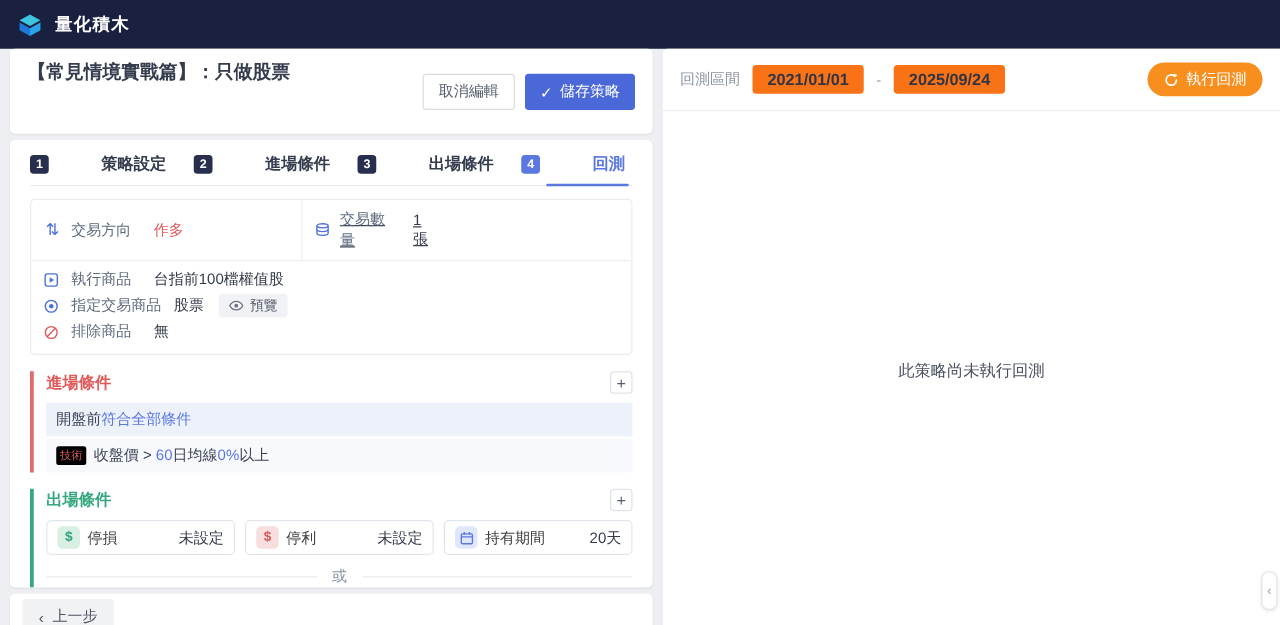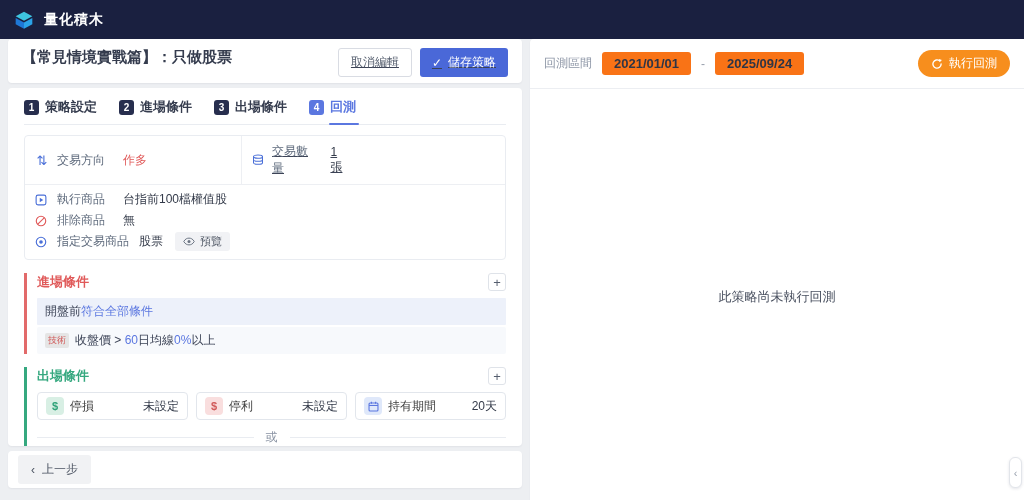--- a/index.html
+++ b/index.html
@@ -10,45 +10,45 @@
   }
   
   .app-header {
     position:absolute; top:0; left:0; right:0; height:39px;
     background:#1a2040; display:flex; align-items:center; padding:0 14px; gap:10px;
   }
   .app-title { color:#fff; font-size:14px; font-weight:bold; letter-spacing:1px; }
   
   .left-col { position:absolute; left:8px; top:39px; width:514px; }
   .card { background:#fff; border-radius:4px; box-shadow:0 1px 2px rgba(30,40,70,.06); }
-  .title-card { padding:9px 14px 8px; height:44px; display:flex; justify-content:space-between; }
+  .title-card { padding:9px 14px 8px; height:68px; display:flex; justify-content:space-between; }
   .page-title { font-size:15px; font-weight:bold; color:#353c4e; }
   .tag-row { display:flex; gap:6px; margin-top:6px; }
   .chip {
     display:inline-flex; align-items:center; gap:4px; background:#f1f2f5;
     border-radius:3px; padding:2px 7px; font-size:11px; color:#5f6b7d; cursor:pointer;
   }
-  .title-actions { display:flex; align-items:flex-start; gap:8px;text-decoration:underline; }
+  .title-actions { display:flex; align-items:center; gap:8px; }
   .btn-ghost {
     border:1px solid #d9dce3; background:#fff; border-radius:3px;
     padding:5px 12px; font-size:12px; color:#555e6e; cursor:pointer;
   }
   .btn-primary {
     border:none; background:#4a68d8; color:#fff; border-radius:3px;
     padding:6px 12px; font-size:12px; cursor:pointer; display:inline-flex; gap:6px; align-items:center;
   }
   
   .main-card { margin-top:5px; height:358px; padding:10px 16px 6px; overflow:hidden; }
   .tabs { display:flex; gap:22px; border-bottom:1px solid #e9ecf1; }
   .tab { display:flex; align-items:center; gap:6px; padding-bottom:8px; position:relative; cursor:pointer; }
   .step-badge {
     width:15px; height:15px; border-radius:3px; background:#272e4e; color:#fff;
     font-size:10px; display:flex; align-items:center; justify-content:center; font-weight:bold;
   }
-  .tab-label { font-size:13px; font-weight:bold; color:#353c4e; }
+  .tab-label { font-size:13px; font-weight:bold; color:#353c4e;margin-left:36px; }
   .tab.active .step-badge { background:#5b77e0; }
   .tab.active .tab-label { color:#5b77e0; }
   .tab.active::after { content:''; position:absolute; left:20px; right:-3px; bottom:-1px; height:2px; background:#5b77e0; border-radius:1px; }
   
   .settings-box { margin-top:10px; border:1px solid #e9ecf1; border-radius:4px; }
   .settings-row1 { display:flex; border-bottom:1px solid #edeff3; }
   .s-cell { display:flex; align-items:center; gap:8px; padding:7px 10px; font-size:12px; }
   .s-cell + .s-cell { border-left:1px solid #edeff3; }
   .s-cell.c1 { width:45%; } .s-cell.c2 { width:31%; } .s-cell.c3 { width:24%;text-decoration:underline; }
   .s-label { color:#5f6b7d; }
@@ -65,21 +65,21 @@
   .section.exit  { border-color:#35a87f; }
   .sec-head { display:flex; justify-content:space-between; align-items:center; margin-bottom:7px; }
   .sec-title { font-size:13px; font-weight:bold; }
   .entry .sec-title { color:#e05a5a; }
   .exit  .sec-title { color:#35a87f; }
   .add-btn { width:18px; height:18px; border:1px solid #dfe3e9; border-radius:3px; background:#fff; color:#555e6e; font-size:13px; line-height:15px; text-align:center; cursor:pointer; }
   .timing-row { background:#edf1fa; padding:5px 8px; font-size:12px; margin-bottom:2px; border-radius:1px; }
   .timing-link { color:#5b77e0; cursor:pointer; }
   .cond-row { background:#f7f9fc; padding:5px 8px; font-size:12px; border-radius:2px; cursor:pointer; }
   .cond-tag { display:inline-block; font-size:9px; padding:1px 3px; border-radius:2px; margin-right:6px; transform:translateY(-1px); }
-  .tag-pink  { background:#e5e5e5; color:#d15b5b;text-align:center; }
+  .tag-pink  { background:#000000; color:#d15b5b;text-align:center; }
   .accent { color:#5b77e0; }
   
   .exit-cards { display:flex; gap:8px; margin-bottom:9px; }
   .exit-card { flex:1; display:flex; align-items:center; gap:6px; border:1px solid #e2e6ec; border-radius:4px; padding:4px 8px; background:#fff; cursor:pointer; }
   .mini-chip { width:18px; height:18px; border-radius:4px; display:flex; align-items:center; justify-content:center; font-size:11px; font-weight:bold; }
   .chip-green { background:#d8efe4; color:#2fa379; }
   .chip-pink  { background:#f9dede; color:#d15b5b; }
   .chip-blue  { background:#dfe8fa; color:#5b77e0; }
   .card-label { font-size:12px; color:#404040; }
   .card-value { margin-left:auto; font-size:12px; color:#333a49; }
@@ -179,47 +179,47 @@
           <span class="icon-blue">
             <svg width="12" height="12" viewBox="0 0 16 16">
                 <rect x="1.5" y="1.5" width="13" height="13" rx="2.5" fill="none" stroke="#4a6fd8" stroke-width="1.5"></rect>
                 <polygon points="6.3,5 11,8 6.3,11" fill="#4a6fd8"></polygon>
               </svg>
           </span>
           <span class="s-label">執行商品</span>
           <span class="s-value">台指前100檔權值股</span>
         </div>
         <div class="s-line">
-          <span class="icon-red">
-            <svg width="12" height="12" viewBox="0 0 16 16">
-                <circle cx="8" cy="8" r="6.3" fill="none" stroke="#e05a5a" stroke-width="1.5"></circle>
-                <line x1="3.8" y1="12.2" x2="12.2" y2="3.8" stroke="#e05a5a" stroke-width="1.5"></line>
-              </svg>
-          </span>
-          <span class="s-label">排除商品</span>
-          <span class="s-value">無</span>
-        </div>
-        <div class="s-line">
           <span class="icon-blue">
             <svg width="12" height="12" viewBox="0 0 16 16">
                 <circle cx="8" cy="8" r="6.3" fill="none" stroke="#4a6fd8" stroke-width="1.5"></circle>
                 <circle cx="8" cy="8" r="2.4" fill="#4a6fd8"></circle>
               </svg>
           </span>
           <span class="s-label">指定交易商品</span>
           <span class="s-value" style="margin-left:2px">股票</span>
           <span class="preview-chip">
             <span>
               <svg width="12" height="9" viewBox="0 0 16 11">
                   <path d="M1 5.5C3 2 5.5 1 8 1s5 1 7 4.5C13 9 10.5 10 8 10S3 9 1 5.5z" fill="none" stroke="#6a7382" stroke-width="1.3"></path>
                   <circle cx="8" cy="5.5" r="2" fill="#6a7382"></circle>
                 </svg>
             </span>
             <span>預覽</span>
           </span>
+        </div>
+        <div class="s-line">
+          <span class="icon-red">
+            <svg width="12" height="12" viewBox="0 0 16 16">
+                <circle cx="8" cy="8" r="6.3" fill="none" stroke="#e05a5a" stroke-width="1.5"></circle>
+                <line x1="3.8" y1="12.2" x2="12.2" y2="3.8" stroke="#e05a5a" stroke-width="1.5"></line>
+              </svg>
+          </span>
+          <span class="s-label">排除商品</span>
+          <span class="s-value">無</span>
         </div>
       </div>
     </div>
 
     <div class="section entry">
       <div class="sec-head">
         <span class="sec-title">進場條件</span>
         <button class="add-btn">+</button>
       </div>
       <div class="timing-row">

